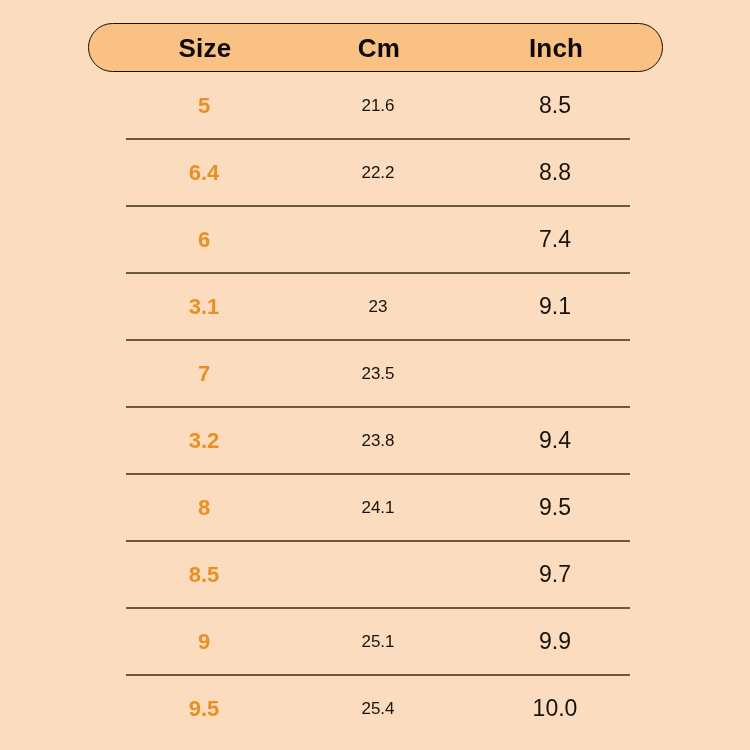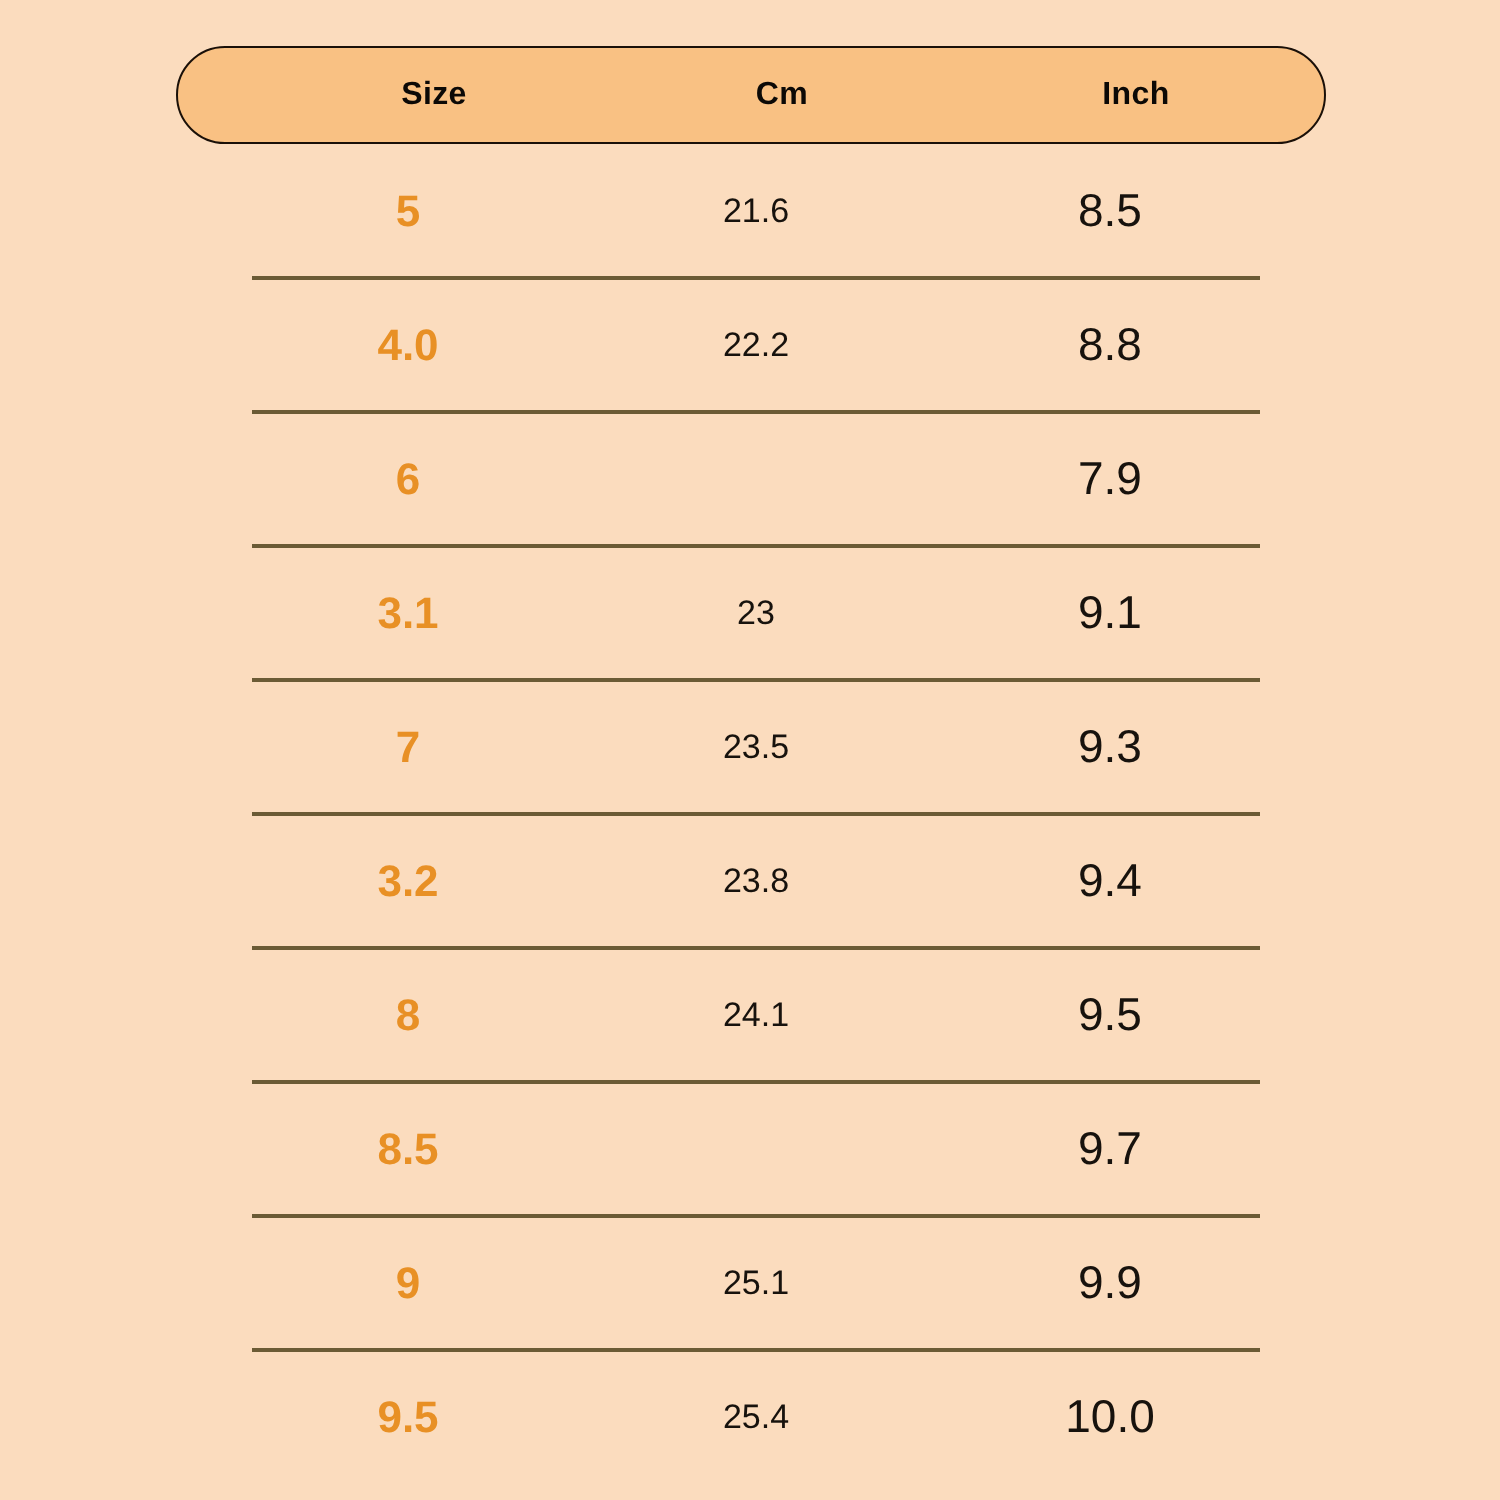--- a/index.html
+++ b/index.html
@@ -30,28 +30,27 @@
     width: 575px;
     height: 49px;
     box-sizing: border-box;
     background: #f9c183;
     border: 1.6px solid #1a1008;
     border-radius: 26px;
     display: flex;
     align-items: center;
   }
   .chart-header .hcell {
-    font-size: 16px;
+    font-size: 26px;
     font-weight: bold;
     color: #0c0906;
     text-align: center;
     letter-spacing: 0.2px;
     line-height: 1;
     white-space: nowrap;
-    margin-left: 12px;
   }
   
   .col-size  { position: absolute; left: 0px;   width: 232px; }
   .col-cm    { position: absolute; left: 232px; width: 116px; }
   .col-inch  { position: absolute; left: 348px; width: 238px; }
 
   .chart-header .col-size  { left: 0px;   width: 232px; }
   .chart-header .col-cm    { left: 232px; width: 116px; }
   .chart-header .col-inch  { left: 348px; width: 238px; }
 
@@ -120,40 +119,39 @@
   </div>
 
   <div class="chart-body">
       <div class="chart-row">
         <div class="cell cell-size">5</div>
         <div class="cell cell-cm">21.6</div>
         <div class="cell cell-inch">8.5</div>
       </div>
       <div class="chart-row">
         <div class="row-divider"></div>
-        <div class="cell cell-size">4.0</div>
+        <div class="cell cell-size">6.4</div>
         <div class="cell cell-cm">22.2</div>
         <div class="cell cell-inch">8.8</div>
       </div>
       <div class="chart-row">
         <div class="row-divider"></div>
         <div class="cell cell-size">6</div>
-        <div class="cell cell-inch">7.9</div>
+        <div class="cell cell-inch">7.4</div>
       </div>
       <div class="chart-row">
         <div class="row-divider"></div>
         <div class="cell cell-size">3.1</div>
         <div class="cell cell-cm">23</div>
         <div class="cell cell-inch">9.1</div>
       </div>
       <div class="chart-row">
         <div class="row-divider"></div>
         <div class="cell cell-size">7</div>
         <div class="cell cell-cm">23.5</div>
-        <div class="cell cell-inch">9.3</div>
       </div>
       <div class="chart-row">
         <div class="row-divider"></div>
         <div class="cell cell-size">3.2</div>
         <div class="cell cell-cm">23.8</div>
         <div class="cell cell-inch">9.4</div>
       </div>
       <div class="chart-row">
         <div class="row-divider"></div>
         <div class="cell cell-size">8</div>

